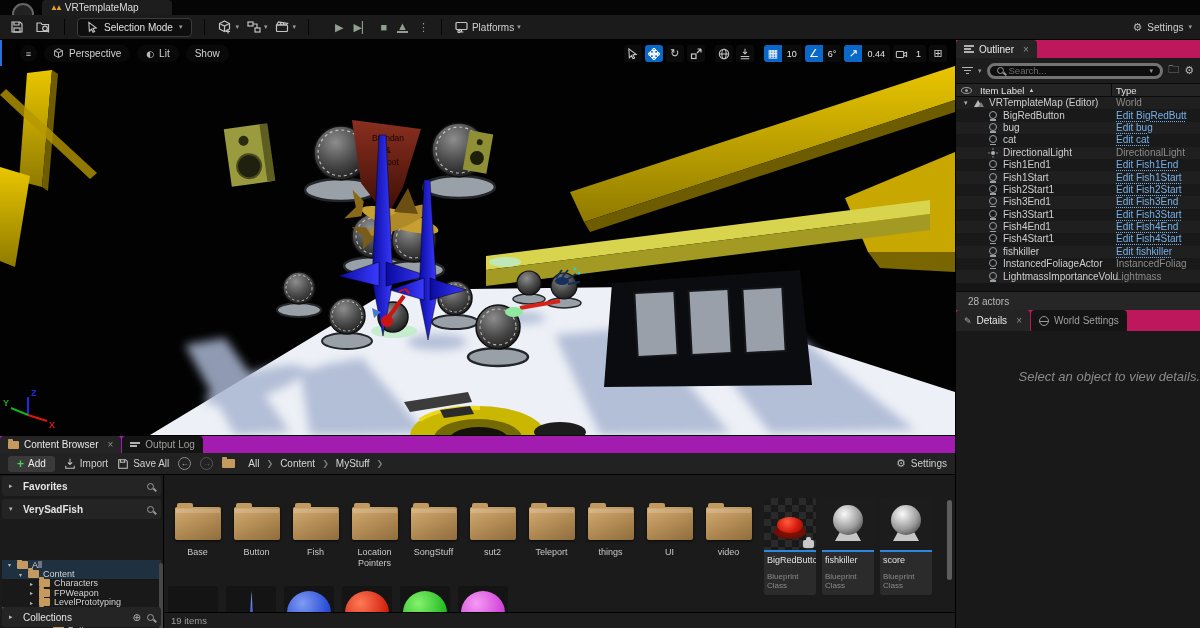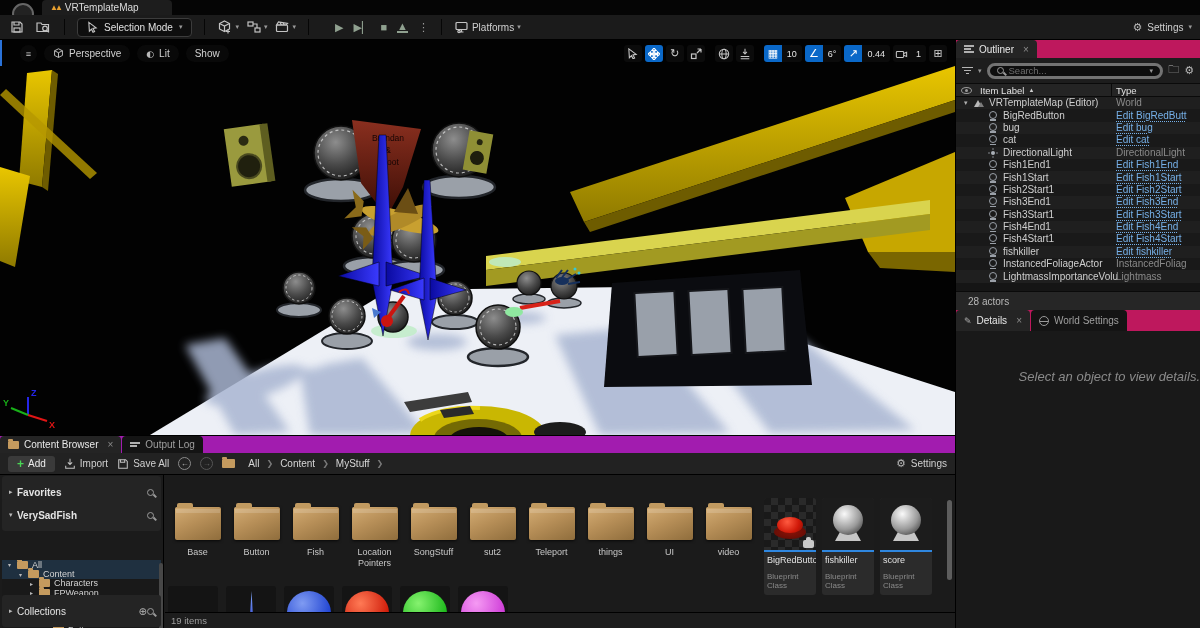--- a/index.html
+++ b/index.html
@@ -105,21 +105,21 @@
   .add-btn { height:16px; display:flex; align-items:center; gap:4px; background:#3a3a3a; border-radius:3px; padding:0 9px; color:#ececec; }
   .plus-green { color:#49d455; font-size:12px; font-weight:bold; }
   .cb-tb-item { display:flex; align-items:center; gap:4px; color:#cfcfcf; }
   .nav-circ { width:13px; height:13px; border:1px solid #8a8a8a; border-radius:50%; color:#bdbdbd; font-size:8px; display:flex; align-items:center; justify-content:center; }
   .nav-circ.dim { border-color:#555; color:#666; }
   .crumb { color:#d6d6d6; }
   .crumb-sep { color:#7a7a7a; font-size:8px; margin:0 3px; }
   .cb-settings { margin-left:auto; display:flex; align-items:center; gap:5px; color:#cfcfcf; }
 
   .cb-side { position:absolute; left:0; top:39px; width:164px; bottom:0; background:#1b1b1b; border-right:1px solid #000; }
-  .side-hdr { position:absolute; left:2px; right:2px; height:20px; background:#242424; border-radius:3px; display:flex; align-items:center; gap:0; padding:16px 7px; font-weight:bold; font-size:10px; color:#e4e4e4; }
+  .side-hdr { position:absolute; left:2px; right:2px; height:20px; background:#242424; border-radius:3px; display:flex; align-items:center; gap:6px; padding:4px 7px; font-weight:bold; font-size:10px; color:#e4e4e4; }
   .side-hdr .arr { font-size:7px; color:#b8b8b8; width:8px; }
   .side-hdr .s-icon { margin-left:auto; }
   .tree-wrap { position:absolute; left:2px; right:2px; top:85px; height:87px; overflow:hidden; background:#191919; }
   .tree-row { display:flex; align-items:center; height:9.4px; font-size:9px; color:#d2d2d2; white-space:nowrap; }
   .tree-row[data-depth="0"]{ padding-left:6px; } .tree-row[data-depth="1"]{ padding-left:17px; }
   .tree-row[data-depth="2"]{ padding-left:28px; } .tree-row[data-depth="3"]{ padding-left:42px; }
   .tree-row[data-hl="chain"]{ background:#1f3040; }
   .tree-row[data-hl="selected"]{ background:#41628a; color:#fff; }
   .tree-arrow { width:9px; font-size:6px; color:#b8b8b8; flex:none; }
   .folder-sm { width:11px; height:8px; background:#c49a5e; border-radius:1px; position:relative; flex:none; margin-right:4px; }

